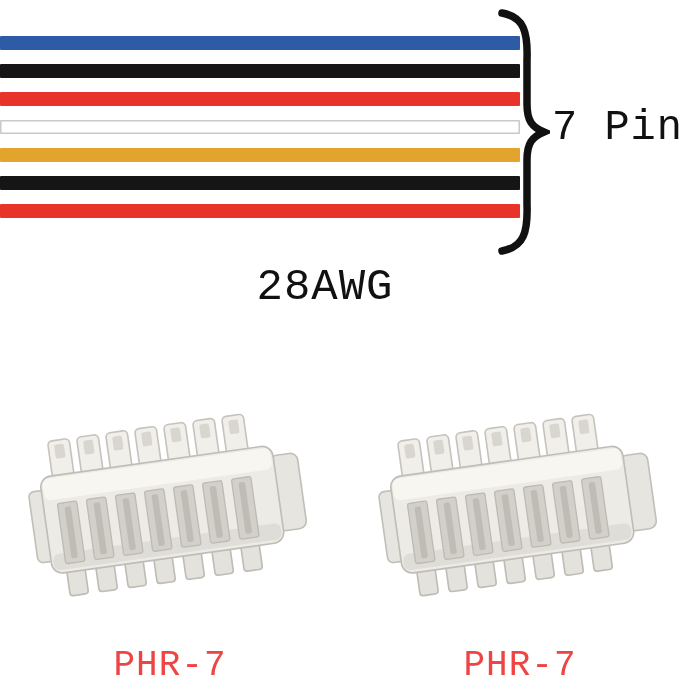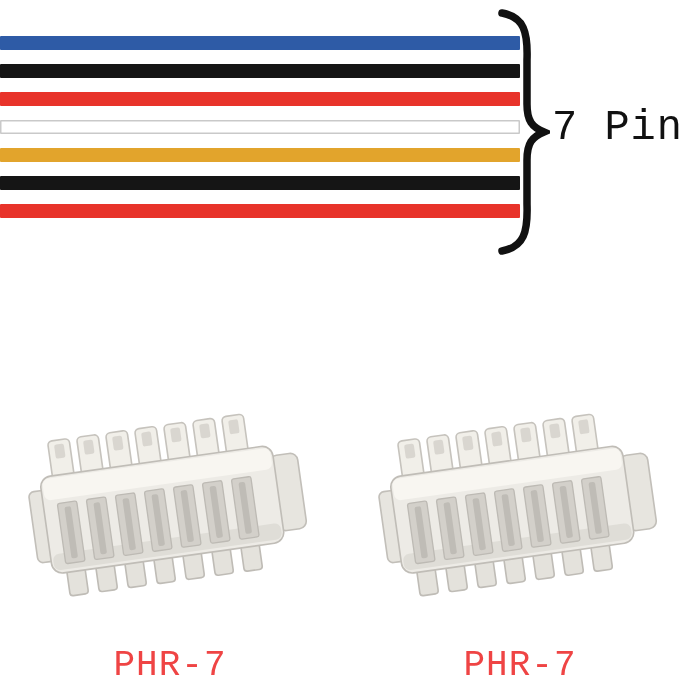--- a/index.html
+++ b/index.html
@@ -164,20 +164,21 @@
       <div class="wire" style="background: rgb(232, 51, 42);"></div>
     </div>
 
   <svg class="brace" viewBox="0 0 56 248">
     <path d="M 8,5 C 30,9 34,24 33,52 L 33,96 C 33,113 38,119 50,124
              C 38,129 33,135 33,152 L 33,196 C 34,224 30,239 8,243" fill="none" stroke="#111111" stroke-width="7.5" stroke-linecap="round"></path>
   </svg>
 
   <div class="pin-label">7 Pin</div>
 
+  <div class="gauge-label">28AWG</div>
 
   <div class="connector-wrap left">
     <svg class="connector-svg" viewBox="0 0 280 235">
       <use href="#phr7-connector"></use>
     </svg>
   </div>
   <div class="connector-wrap right">
     <svg class="connector-svg" viewBox="0 0 280 235">
       <use href="#phr7-connector"></use>
     </svg>

